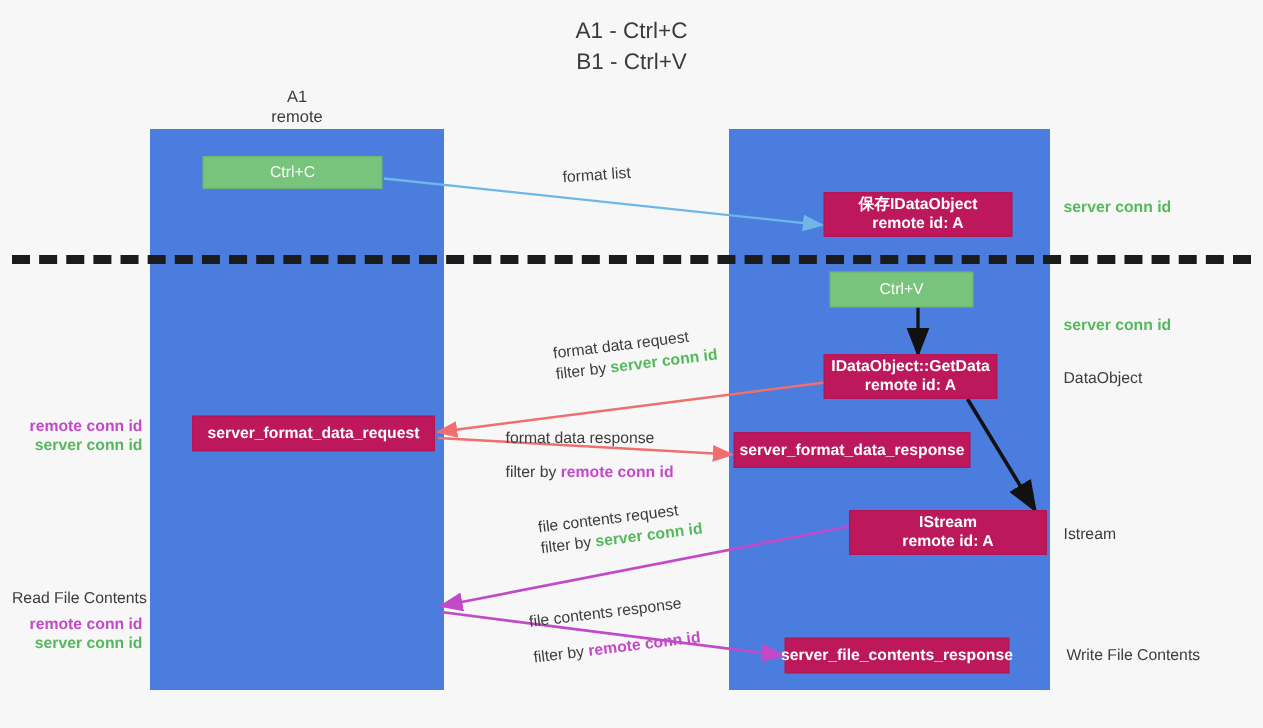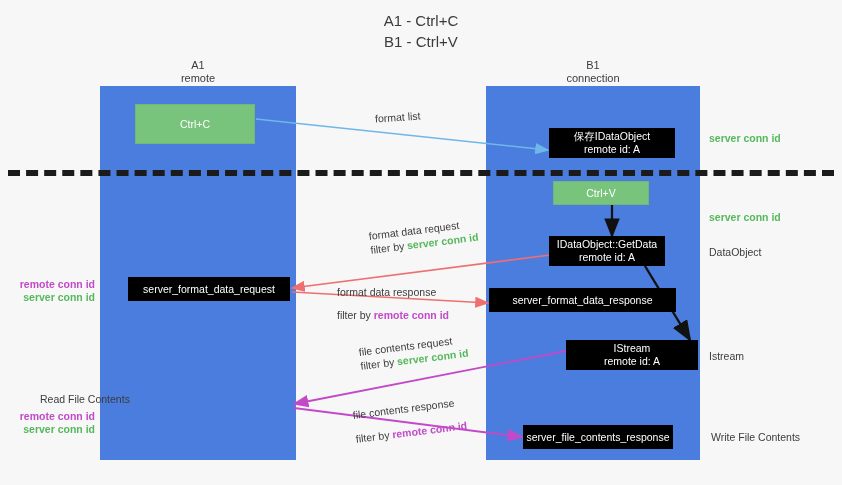--- a/index.html
+++ b/index.html
@@ -32,21 +32,21 @@
   }
 
   
   .box{
     position:absolute;box-sizing:border-box;
     display:flex;flex-direction:column;align-items:center;justify-content:center;
     color:#ffffff;font-size:10.5px;line-height:13px;text-align:center;
     border:1px solid rgba(0,0,0,.06);
   }
   .box.green{background:#79c47c;}
-  .box.orange{background:#000000;}
+  .box.orange{background:#be185d;font-weight:bold;}
   .box .l2{font-size:10.5px;}
 
   
   .side{position:absolute;font-size:10.5px;line-height:13px;}
   .side.gray{color:#3c3c3c;}
   .green-t{color:#56b85c;font-weight:bold;}
   .purple-t{color:#c24ac9;font-weight:bold;}
   .stack span{display:block;}
 
   
@@ -66,24 +66,20 @@
     <span>B1 - Ctrl+V</span>
   </div>
 
   <div class="lane a"></div>
   <div class="lane b"></div>
 
   <div class="lane-head" style="left:140px;top:59px;width:116px;">
     <span class="t1">A1</span>
     <span class="t2">remote</span>
   </div>
-  <div class="lane-head" style="left:535px;top:59px;width:116px;">
-    <span class="t1">B1</span>
-    <span class="t2">connection</span>
-  </div>
 
   <svg class="edges" viewBox="0 0 842 485">
     <defs>
       <marker id="ah-blue" markerWidth="9" markerHeight="7" refX="8" refY="3.5" orient="auto">
         <polygon points="0,0 9,3.5 0,7" fill="#6fb7e8"></polygon>
       </marker>
       <marker id="ah-red" markerWidth="9" markerHeight="7" refX="8" refY="3.5" orient="auto">
         <polygon points="0,0 9,3.5 0,7" fill="#ef6f6f"></polygon>
       </marker>
       <marker id="ah-mag" markerWidth="9" markerHeight="7" refX="8" refY="3.5" orient="auto">
@@ -104,21 +100,21 @@
 
     <path d="M645,266 L690,340" stroke="#111111" stroke-width="2.4" fill="none" marker-end="url(#ah-blk)"></path>
 
     <path d="M566,351 L294,404" stroke="#c24ac9" stroke-width="1.8" fill="none" marker-end="url(#ah-mag)"></path>
 
     <path d="M294,408 L522,437" stroke="#c24ac9" stroke-width="1.8" fill="none" marker-end="url(#ah-mag)"></path>
   </svg>
 
   <div class="divider"></div>
 
-  <div class="box green" style="left:135px;top:104px;width:120px;height:40px;justify-content:center;">
+  <div class="box green" style="left:135px;top:104px;width:120px;height:22px;justify-content:center;">
     <span>Ctrl+C</span>
   </div>
 
   <div class="box orange" style="left:549px;top:128px;width:126px;height:30px;">
     <span>保存IDataObject</span>
     <span class="l2">remote id: A</span>
   </div>
 
   <div class="box green" style="left:553px;top:181px;width:96px;height:24px;">
     <span>Ctrl+V</span>
@@ -131,21 +127,21 @@
 
   <div class="box orange" style="left:566px;top:340px;width:132px;height:30px;">
     <span>IStream</span>
     <span class="l2">remote id: A</span>
   </div>
 
   <div class="box orange" style="left:128px;top:277px;width:162px;height:24px;">
     <span>server_format_data_request</span>
   </div>
 
-  <div class="box orange" style="left:489px;top:288px;width:187px;height:24px;">
+  <div class="box orange" style="left:489px;top:288px;width:158px;height:24px;">
     <span>server_format_data_response</span>
   </div>
 
 
   <div class="box orange" style="left:523px;top:425px;width:150px;height:24px;">
     <span>server_file_contents_response</span>
   </div>
 
   <div class="elabel" style="left:375px;top:110px;transform:rotate(-4deg);">
     <span class="r1">format list</span>
@@ -193,21 +189,21 @@
   </div>
   <div class="side gray" style="left:711px;top:431px;">
     <span>Write File Contents</span>
   </div>
 
   <div class="side stack" style="left:10px;top:278px;text-align:right;width:85px;">
     <span class="purple-t">remote conn id</span>
     <span class="green-t">server conn id</span>
   </div>
 
-  <div class="side gray" style="left:8px;top:393px;margin-left:32px;">
+  <div class="side gray" style="left:8px;top:393px;">
     <span>Read File Contents</span>
   </div>
 
   <div class="side stack" style="left:10px;top:410px;text-align:right;width:85px;">
     <span class="purple-t">remote conn id</span>
     <span class="green-t">server conn id</span>
   </div>
 
 </div>
 

